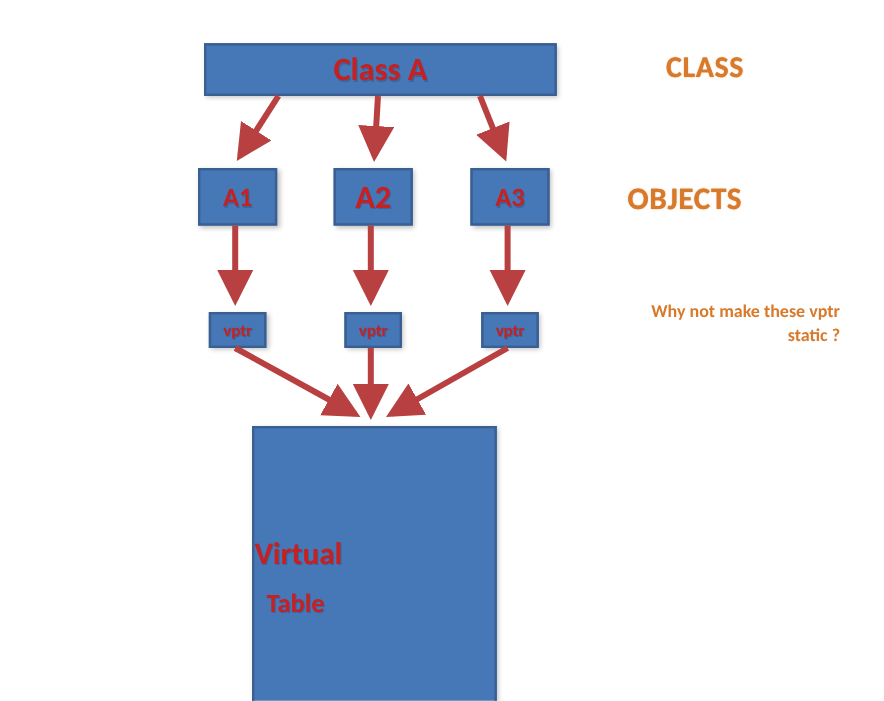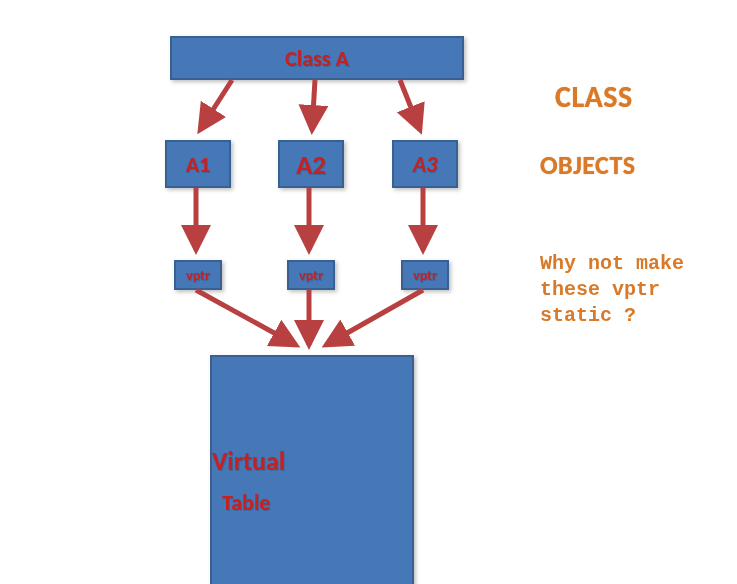--- a/index.html
+++ b/index.html
@@ -31,69 +31,68 @@
     position: absolute;
     font-weight: 800;
     color: #d87a2a;
     text-shadow: 0 0 1px #d87a2a;
     letter-spacing: 0.5px;
   }
   .side-note {
     position: absolute;
     font-weight: 700;
     color: #d87a2a;
-    text-align: left;
+    text-align: right;
     line-height: 1.3;
-    font-size: 20px;
-    font-family: Liberation Mono, monospace;
+    font-size: 15px;
   }
   svg.arrows {
     position: absolute;
     left: 0;
     top: 0;
     width: 737px;
     height: 584px;
     pointer-events: none;
   }
 </style>
 </head>
 <body>
 
 <div class="box" style="left:170px; top:36px; width:290px; height:40px;">
-  <span class="box-label" style="font-size:22px;">Class A</span>
+  <span class="box-label" style="font-size:27px;">Class A</span>
 </div>
 
 <div class="box" style="left:165px; top:140px; width:62px; height:44px;">
   <span class="box-label" style="font-size:22px;">A1</span>
 </div>
 <div class="box" style="left:278px; top:140px; width:62px; height:44px;">
   <span class="box-label" style="font-size:27px;">A2</span>
 </div>
 <div class="box" style="left:392px; top:140px; width:62px; height:44px;">
-  <span class="box-label" style="font-size:22px;font-style:italic;">A3</span>
+  <span class="box-label" style="font-size:22px;">A3</span>
 </div>
 
 <div class="box" style="left:174px; top:260px; width:44px; height:26px;">
   <span class="box-label" style="font-size:14px;">vptr</span>
 </div>
 <div class="box" style="left:287px; top:260px; width:44px; height:26px;">
   <span class="box-label" style="font-size:14px;">vptr</span>
 </div>
 <div class="box" style="left:401px; top:260px; width:44px; height:26px;">
   <span class="box-label" style="font-size:14px;">vptr</span>
 </div>
 
 <div class="box" style="left:210px; top:355px; width:200px; height:218px; align-items:flex-start; padding-top:14px; flex-direction:column;">
   <span class="box-label" style="font-size:26px;">Virtual</span>
   <span class="box-label" style="font-size:22px; margin-top:12px;margin-left:10px;">Table</span>
 </div>
 
-<div class="side-label" style="left:555px; top:40px; font-size:30px;margin-top:38px;">CLASS</div>
+<div class="side-label" style="left:555px; top:40px; font-size:25px;">CLASS</div>
 
-<div class="side-label" style="left:540px; top:149px; font-size:26px;">OBJECTS</div>
+<div class="side-label" style="left:523px; top:149px; font-size:26px;">OBJECTS</div>
 
 <div class="side-note" style="left:540px; top:251px; width:160px;">Why not make these vptr static ?</div>
 
 <svg class="arrows">
   <defs>
     <marker id="ah" markerWidth="8" markerHeight="8" refX="5" refY="3" orient="auto" markerUnits="strokeWidth">
       <path d="M0,0 L6,3 L0,6 Z" fill="#b84040"></path>
     </marker>
   </defs>
 

